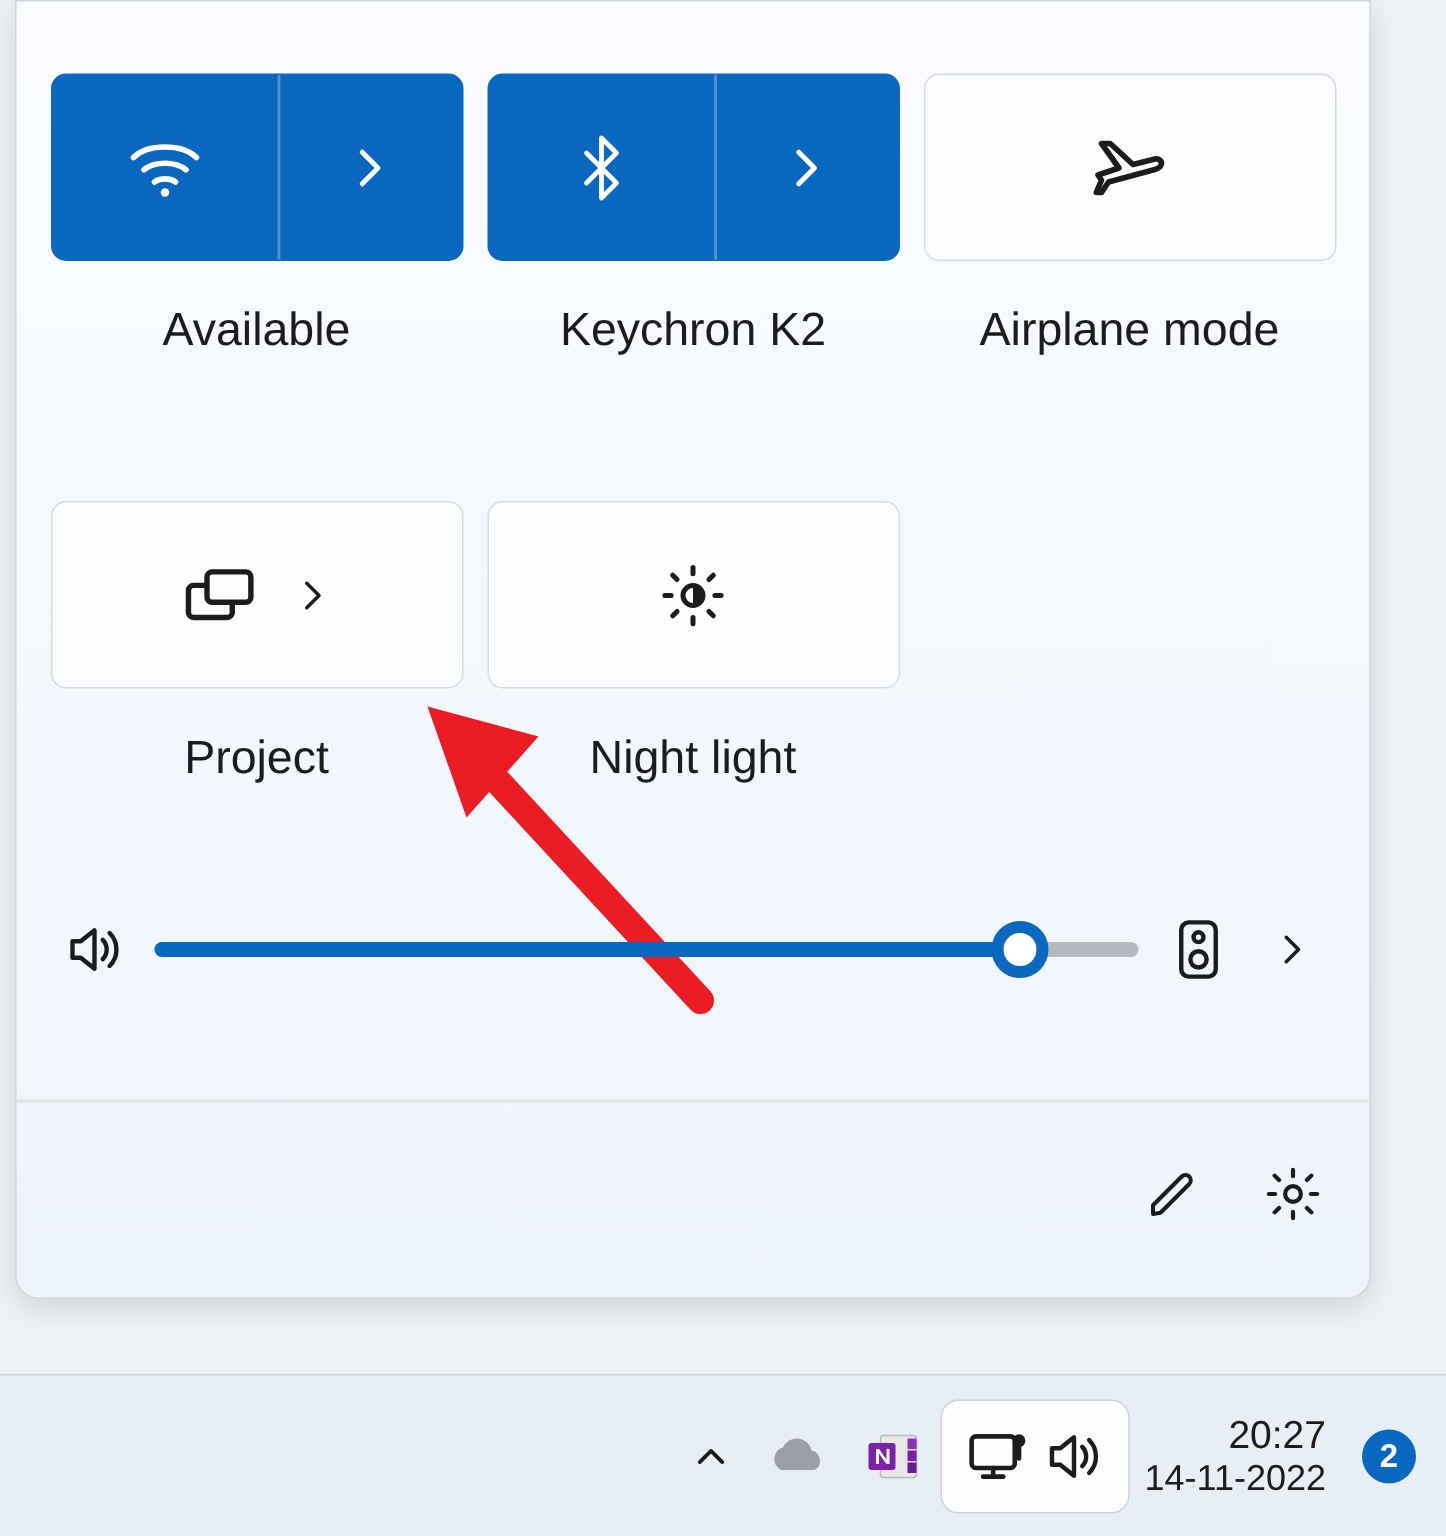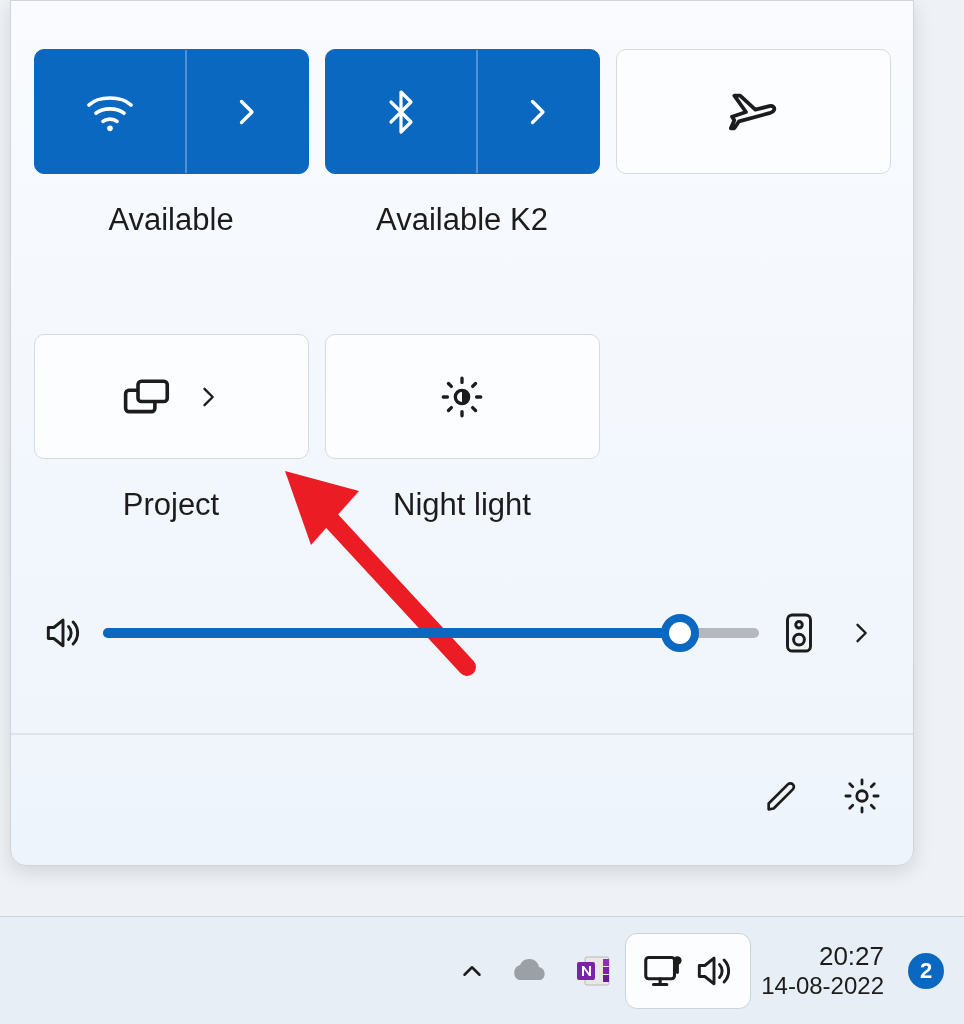--- a/index.html
+++ b/index.html
@@ -131,30 +131,31 @@
             <path d="M7 7 L17 17 L12 22 L12 2 L17 7 L7 17" stroke-linecap="round" stroke-linejoin="round"></path>
           </svg>
         </div>
         <div class="divider"></div>
         <div class="right">
           <svg width="36" height="36" viewBox="0 0 24 24" stroke-width="2.2" class="icon-white">
               <path d="M9 5l7 7-7 7" stroke-linecap="round" stroke-linejoin="round"></path>
             </svg>
         </div>
       </div>
-      <div class="tile-label">Available K2</div>
+      <div class="tile-label">Keychron K2</div>
     </div>
 
 
     <div class="tile">
       <div class="tile-btn">
         <svg width="56" height="56" viewBox="0 0 24 24" stroke-width="1.6" class="icon-dark">
           <path d="M3 14 L9 12 L4 5 L6.5 5 L13 11 L19 9.5 C20.5 9.1 21.5 10.2 21 11.2 C20.8 11.7 20 12.2 19 12.5 L6 16 L4 19 L2.5 19 L4 15.5 Z" stroke-linejoin="round"></path>
         </svg>
       </div>
+      <div class="tile-label">Airplane mode</div>
     </div>
 
     <div class="tile">
       <div class="tile-btn">
         <div style="display:flex;align-items:center;gap:20px">
           <svg width="54" height="54" viewBox="0 0 24 24" stroke-width="1.6" class="icon-dark">
             <rect x="8" y="5" width="13" height="9" rx="1.5"></rect>
             <path d="M8 9 H4 a1.5 1.5 0 0 0 -1.5 1.5 V17 a1.5 1.5 0 0 0 1.5 1.5 H14 a1.5 1.5 0 0 0 1.5 -1.5 V14"></path>
           </svg>
           <svg width="28" height="28" viewBox="0 0 24 24" stroke-width="2" class="icon-dark">
@@ -256,16 +257,16 @@
       <path d="M19.5 8.7 v4" stroke-linecap="round"></path>
     </svg>
     <svg width="44" height="44" viewBox="0 0 24 24" stroke-width="1.6" class="icon-dark">
       <path d="M4 9 H7 L12 5 V19 L7 15 H4 Z" stroke-linejoin="round"></path>
       <path d="M15 8.5 a5 5 0 0 1 0 7" stroke-linecap="round"></path>
       <path d="M17.5 6 a8.5 8.5 0 0 1 0 12" stroke-linecap="round"></path>
     </svg>
   </div>
   <div class="clock">
     <div class="time">20:27</div>
-    <div>14-08-2022</div>
+    <div>14-11-2022</div>
   </div>
   <div class="badge">2</div>
 </div>
 
 </body></html>

